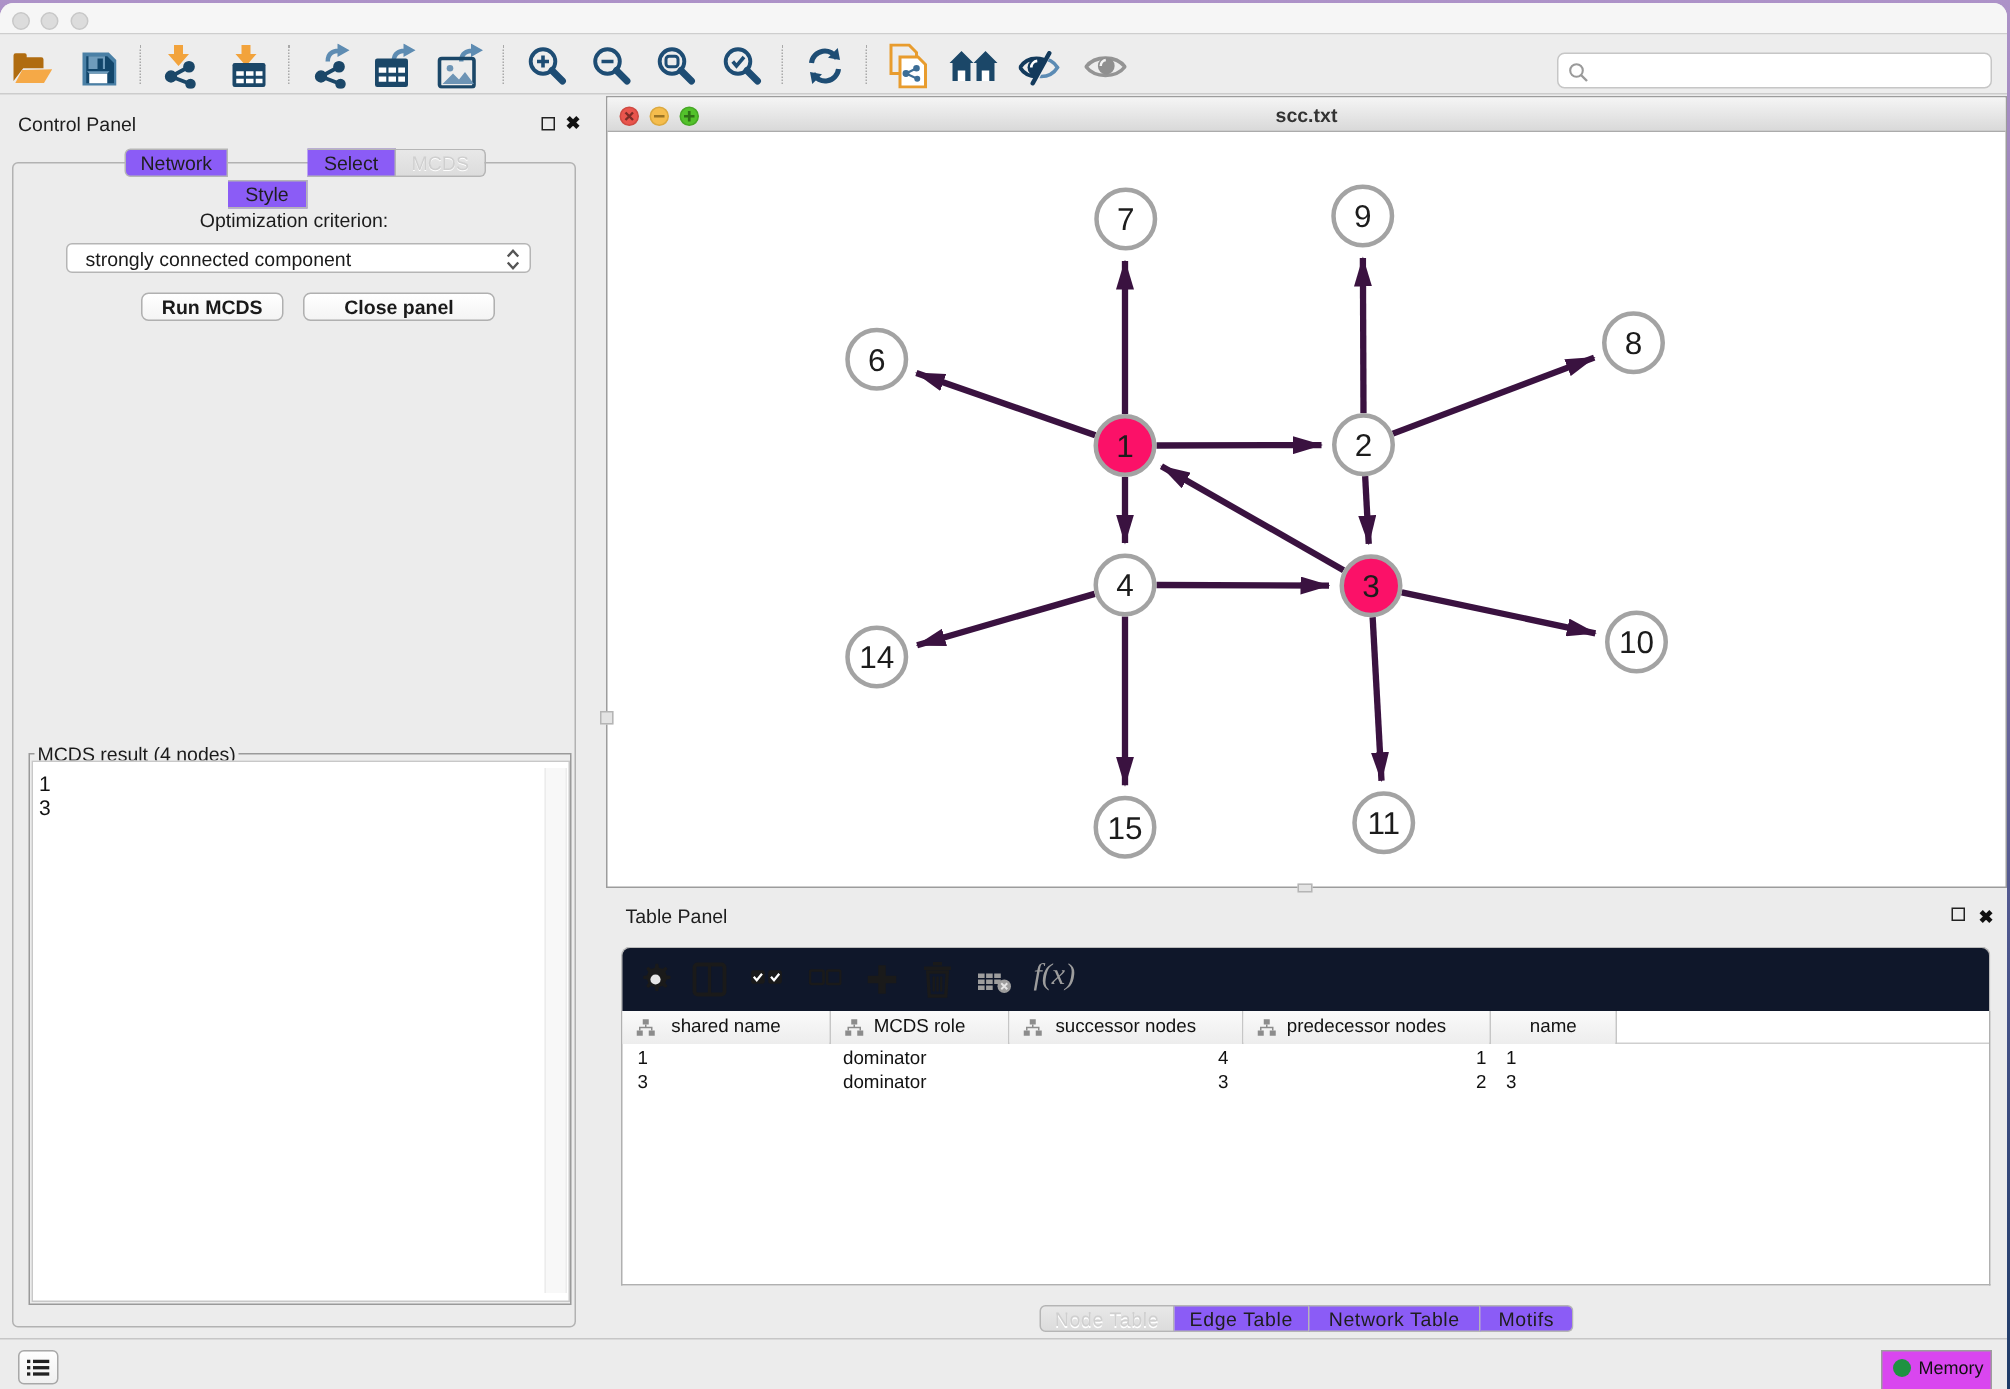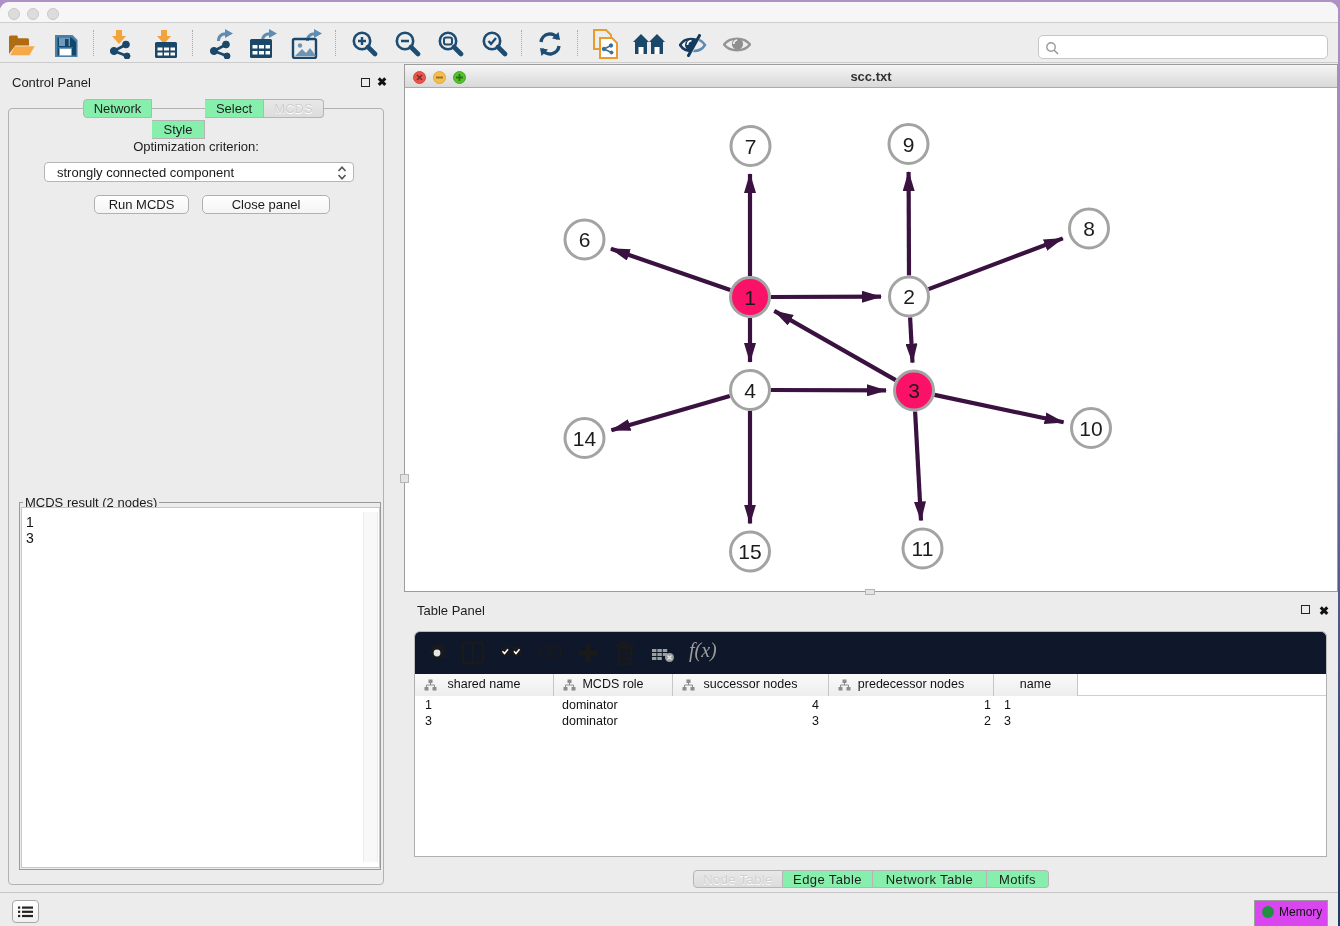--- a/index.html
+++ b/index.html
@@ -15,26 +15,26 @@
   .tbsep { position:absolute; top:7px; height:26px; width:0; border-left:1px dotted #a9a9a9; }
   .ticon { position:absolute; top:8px; }
   #searchbox { position:absolute; left:1038px; top:12px; width:290px; height:24px; background:#fff; border:1px solid #c6c6c6; border-radius:5px; }
   
   #cpanel { position:absolute; left:0; top:61px; width:392px; height:829px; }
   #cpanel .hdr { position:absolute; left:12px; top:12px; font-size:13px; color:#1d1d1d; }
   .minibox { position:absolute; width:9px; height:9px; border:1.5px solid #222; }
   .xbtn { position:absolute; font-size:12px; font-weight:bold; color:#111; }
   #cpbox { position:absolute; left:8px; top:45px; width:376px; height:777px; border:1px solid #b2b2b2; border-radius:4px; background:#ececec; }
   .tabrow { position:absolute; display:flex; }
-  .tab { height:19px; font-size:13px; color:#1e1e1e; background:#86efac; border:1px solid #b5b5b5; border-left:none; text-align:center; line-height:18px; }
+  .tab { height:19px; font-size:13px; color:#1e1e1e; background:#8b5cf6; border:1px solid #b5b5b5; border-left:none; text-align:center; line-height:18px; }
   .tab.first { border-left:1px solid #b5b5b5; border-radius:4px 0 0 4px; }
   .tab.last { border-radius:0 4px 4px 0; }
   .tab.sel { background:linear-gradient(#e8e8e8,#dcdcdc); color:#cfcfcf; text-shadow:0 1px 0 #ffffff; }
   
-  .btn { position:absolute; background:linear-gradient(#ffffff,#f4f4f4); border:1px solid #b0b0b0; border-radius:5px; font-size:13px; color:#1a1a1a; text-align:center; }
+  .btn { position:absolute; background:linear-gradient(#ffffff,#f4f4f4); border:1px solid #b0b0b0; border-radius:5px; font-size:13px; color:#1a1a1a; text-align:center;font-weight:bold; }
   
   #netframe { position:absolute; left:404px; top:62px; width:934px; height:528px; border:1px solid #9c9c9c; background:#fff; }
   #nettitle { position:absolute; left:0; top:0; width:100%; height:23px; background:linear-gradient(#f5f5f5,#d9d9d9); border-bottom:1px solid #ababab; }
   #nettitle .t { position:absolute; width:100%; top:4px; text-align:center; font-size:13px; font-weight:bold; color:#333; }
   .mac { position:absolute; top:6px; width:13px; height:13px; border-radius:50%; }
   
   #tpanel { position:absolute; left:404px; top:590px; width:934px; height:300px; }
   .hc { position:absolute; top:0; height:22px; background:linear-gradient(#fafafa,#ededed); border-right:1px solid #c6c6c6; text-align:center; line-height:21px; }
   .hc .hi { position:absolute; left:9px; top:5px; }
   
@@ -229,21 +229,21 @@
       <svg style="position:absolute; right:6px; top:3px;" width="10" height="14" viewBox="0 0 10 14">
         <path d="M1.5 5 L5 1.2 L8.5 5" fill="none" stroke="#555" stroke-width="1.6"></path>
         <path d="M1.5 9 L5 12.8 L8.5 9" fill="none" stroke="#555" stroke-width="1.6"></path>
       </svg>
     </div>
     <div style="position:absolute; left:0; top:76px; width:392px; text-align:center; font-size:13px; color:#1c1c1c;">Optimization criterion:</div>
     <div class="btn" style="left:94px; top:132px; width:95px; height:19px; line-height:18px;">Run MCDS</div>
     <div class="btn" style="left:202px; top:132px; width:128px; height:19px; line-height:18px;">Close panel</div>
 
     <div style="position:absolute; left:19px; top:439px; width:362px; height:368px; border:1px solid #9a9a9a;"></div>
-    <div style="position:absolute; left:23px; top:432px; background:#ececec; padding:0 2px; font-size:13px; color:#1b1b1b;">MCDS result (2 nodes)</div>
+    <div style="position:absolute; left:23px; top:432px; background:#ececec; padding:0 2px; font-size:13px; color:#1b1b1b;">MCDS result (4 nodes)</div>
     <div style="position:absolute; left:21px; top:444px; width:359px; height:361px; background:#fff; border:1px solid #c8c8c8;">
       <div style="position:absolute; left:4px; top:6px; font-size:14px; color:#111; line-height:16px;">1<br>3</div>
       <div style="position:absolute; right:1px; top:4px; width:15px; height:350px; background:#f8f8f8; border-left:1px solid #ececec; border-right:1px solid #ececec;"></div>
     </div>
   </div>
   <div id="netframe">
     <div id="nettitle">
       <div class="mac" style="left:8px; background:#e9554d; border:1px solid #cf4a42;"></div>
       <div class="mac" style="left:28px; background:#f5bd4d; border:1px solid #dca93f;"></div>
       <div class="mac" style="left:48px; background:#53c22b; border:1px solid #46a825;"></div>

